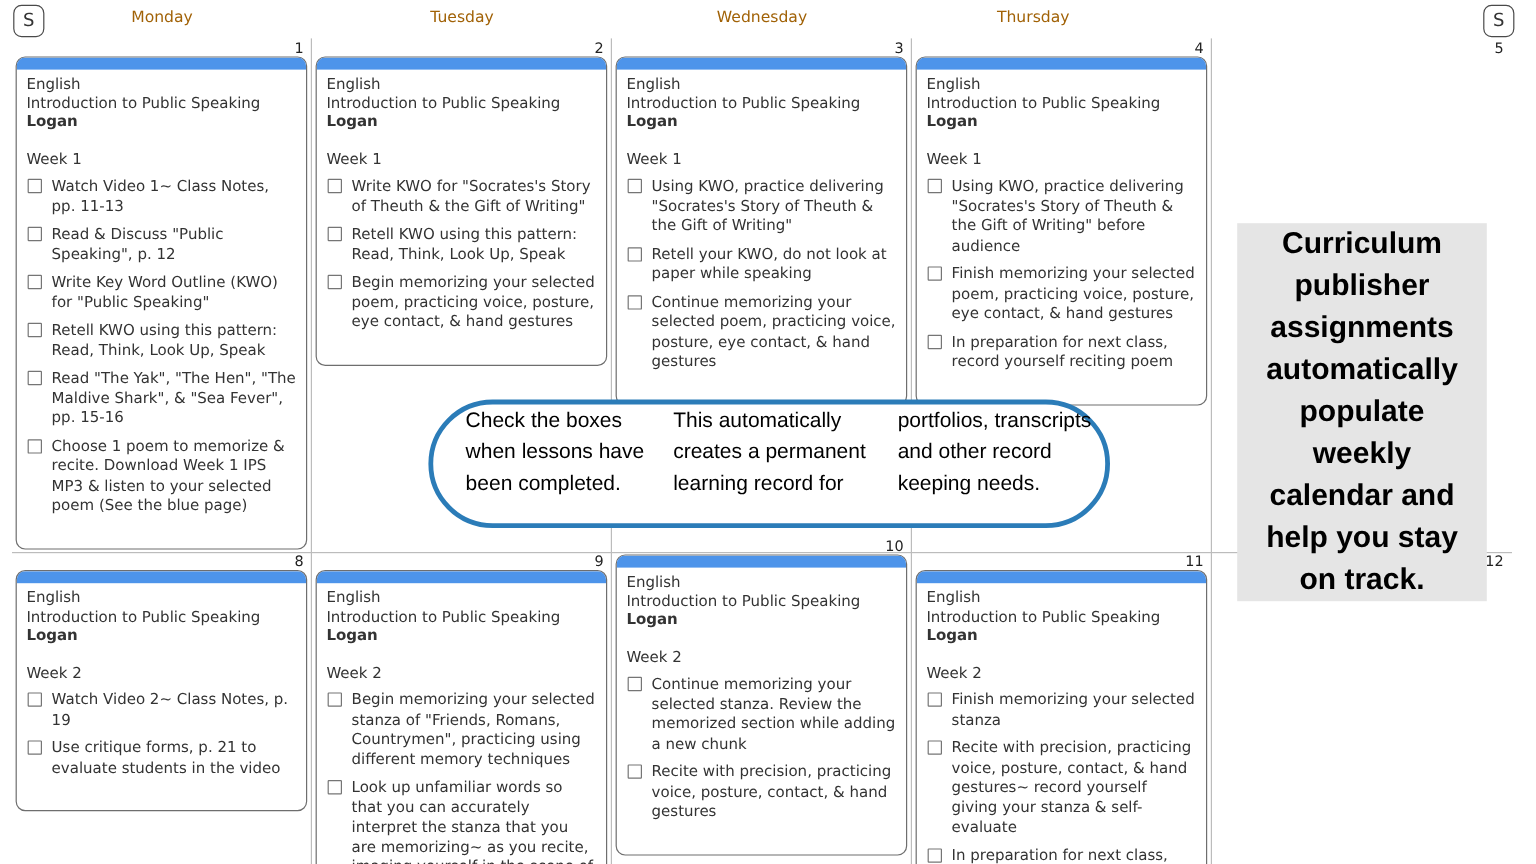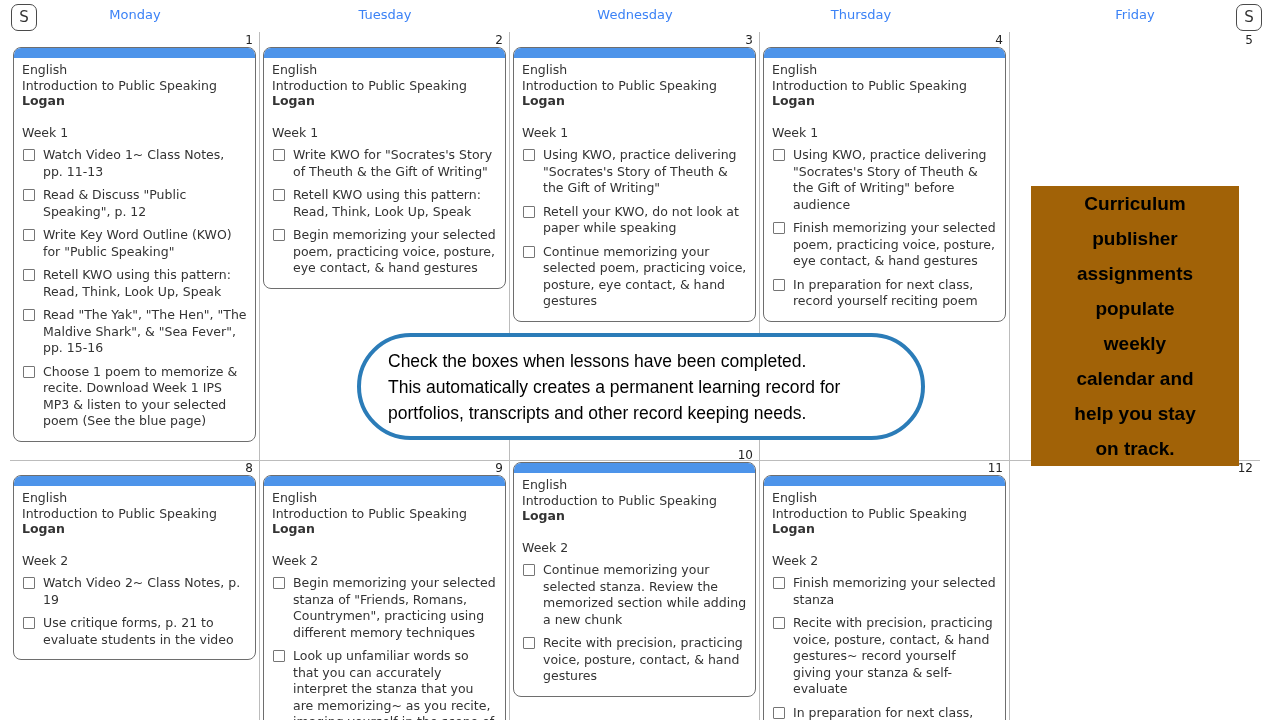--- a/index.html
+++ b/index.html
@@ -8,63 +8,62 @@
   }
   *{box-sizing:border-box;margin:0;padding:0;}
   html,body{width:1280px;height:720px;overflow:hidden;background:#fff;
     font-family:"DejaVu Sans","Liberation Sans",sans-serif;color:var(--txt);}
   .stage{position:absolute;left:0;top:0;width:1280px;height:720px;overflow:hidden;}
 
   
   .sbtn{position:absolute;top:4px;width:26px;height:27px;border:1.5px solid #4a4a4a;
     border-radius:7px;background:#fff;font-size:15px;color:#333;text-align:center;
     line-height:25px;cursor:pointer;}
-  .dayname{position:absolute;top:7px;width:250px;text-align:center;font-size:13px;color:#3b82f6;}
+  .dayname{position:absolute;top:7px;width:250px;text-align:center;font-size:13px;color:#a16207;}
 
   
   .vline{position:absolute;top:32px;width:1px;height:688px;background:var(--grid);}
   .hline{position:absolute;left:10px;top:460px;width:1250px;height:1px;background:var(--grid);}
 
   .col{position:absolute;width:250px;}
   .date{height:14px;line-height:14px;text-align:right;padding-right:7px;font-size:12px;color:#222;}
 
   .card{margin:0 4px 0 3px;background:#fff;border:1px solid var(--card-border);
     border-radius:8px;overflow:hidden;}
   .strip{height:10px;background:var(--accent);}
-  .card-body{padding:4px 8px 11px 8px;font-size:12.5px;line-height:15.5px;}
+  .card-body{padding:4px 8px 27px 8px;font-size:12.5px;line-height:15.5px;}
   .student{font-weight:bold;}
   .week{margin-top:16px;}
   .task{display:flex;margin-top:7px;}
   .cb{flex:none;width:12px;height:12px;border:1.6px solid var(--cb);border-radius:1px;
     margin:2px 8px 0 1px;background:#fff;cursor:pointer;}
   .tt{line-height:16.5px;}
 
   
   .bubble{position:absolute;left:357px;top:333px;width:568px;height:107px;background:#fff;
-    border:4px solid var(--bubble);border-radius:54px;display:flex;flex-direction:column;
+    border:4px solid var(--bubble);border-radius:54px;display:flex;flex-direction:row;
     justify-content:center;padding-left:27px;z-index:6;
     font-family:"Liberation Sans",sans-serif;font-size:17.5px;line-height:26px;color:#000;}
 
   
-  .sidenote{position:absolute;left:1031px;top:186px;width:208px;background:#a16207;z-index:5;
+  .sidenote{position:absolute;left:1031px;top:186px;width:208px;background:#e5e5e5;z-index:5;
     text-align:center;font-family:"Liberation Sans",sans-serif;font-weight:bold;
-    font-size:19px;line-height:35px;color:#000;}
+    font-size:25px;line-height:35px;color:#000;}
 </style>
 </head>
 <body>
 
 <div class="stage">
 
   <div class="sbtn" style="left:11px">S</div>
   <div class="sbtn" style="left:1236px">S</div>
   <div class="dayname" style="left:10px">Monday</div>
   <div class="dayname" style="left:260px">Tuesday</div>
   <div class="dayname" style="left:510px">Wednesday</div>
   <div class="dayname" style="left:736px">Thursday</div>
-  <div class="dayname" style="left:1010px">Friday</div>
 
   <div class="vline" style="left:259px"></div>
   <div class="vline" style="left:509px"></div>
   <div class="vline" style="left:759px"></div>
   <div class="vline" style="left:1009px"></div>
   <div class="hline"></div>
 
   <div class="col" style="left:10px;top:33px">
     <div class="date">1</div>
     <div class="card">
@@ -277,20 +276,21 @@
   <div class="bubble">
     <div>Check the boxes when lessons have been completed.</div>
     <div>This automatically creates a permanent learning record for</div>
     <div>portfolios, transcripts and other record keeping needs.</div>
   </div>
 
   <div class="sidenote">
     <div>Curriculum</div>
     <div>publisher</div>
     <div>assignments</div>
+    <div>automatically</div>
     <div>populate</div>
     <div>weekly</div>
     <div>calendar and</div>
     <div>help you stay</div>
     <div>on track.</div>
   </div>
 
 </div>
 
 </body></html>

